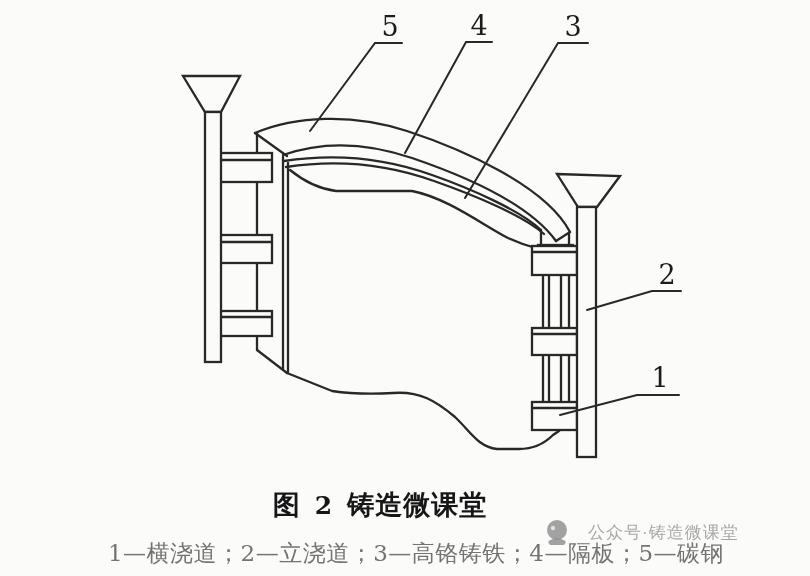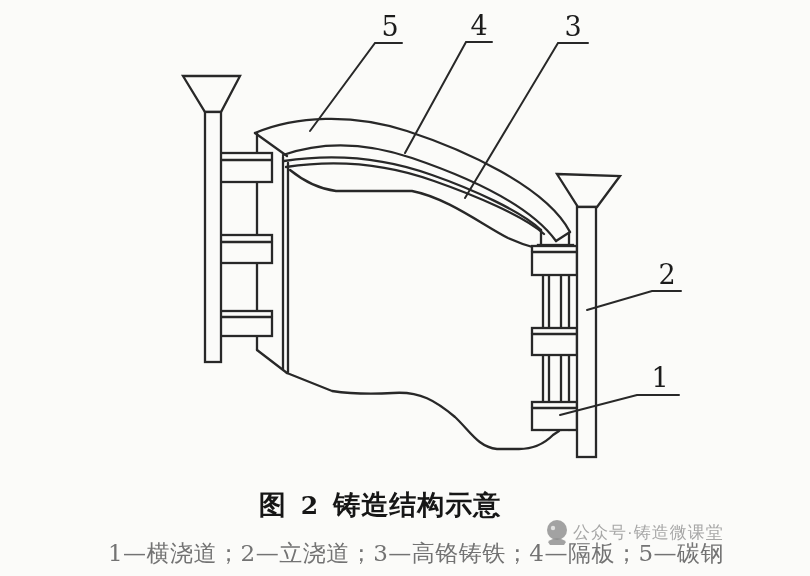--- a/index.html
+++ b/index.html
@@ -20,21 +20,21 @@
   }
   #figure-caption .cap-gap{display:inline-block;width:14px;}
   #figure-caption .cap-num{font-family:"DejaVu Serif","Liberation Serif",serif;font-weight:bold;font-size:25px;}
   #figure-legend{
     position:absolute;left:106px;top:538px;width:620px;
     text-align:center;font-family:"DejaVu Serif","Liberation Serif",serif;
     font-size:23px;color:#737373;white-space:nowrap;letter-spacing:0.5px;
   }
   #watermark{
     position:absolute;left:544px;top:515px;height:34px;
-    display:flex;align-items:center;gap:3px;
+    display:flex;align-items:center;gap:18px;
     color:rgba(150,150,150,0.85);font-size:17px;letter-spacing:1px;
     white-space:nowrap;
   }
   .wm-logo{width:26px;height:28px;flex:0 0 auto;}
 </style>
 </head>
 <body>
 
 <div id="stage">
 
@@ -102,21 +102,21 @@
     </g>
   </svg>
 
   <div class="callout-num" style="left:375px;top:13px;">5</div>
   <div class="callout-num" style="left:464px;top:12px;">4</div>
   <div class="callout-num" style="left:558px;top:13px;">3</div>
   <div class="callout-num" style="left:652px;top:261px;">2</div>
   <div class="callout-num" style="left:645px;top:364px;">1</div>
 
   <div id="figure-caption">
-    <span>图</span><span class="cap-gap"></span><span class="cap-num">2</span><span class="cap-gap"></span><span>铸造结构示意</span>
+    <span>图</span><span class="cap-gap"></span><span class="cap-num">2</span><span class="cap-gap"></span><span>铸造微课堂</span>
   </div>
 
   <div id="figure-legend">1—横浇道；2—立浇道；3—高铬铸铁；4—隔板；5—碳钢</div>
 
   <div id="watermark">
     <svg class="wm-logo" viewBox="0 0 26 28">
       <circle cx="13" cy="12" r="10" fill="rgba(140,140,140,0.8)"></circle>
       <circle cx="9" cy="10" r="2.2" fill="#fbfbf9" opacity="0.7"></circle>
       <path d="M4,24 C9,19 17,19 22,24 L20,27 L6,27 Z" fill="rgba(140,140,140,0.8)"></path>
     </svg>

